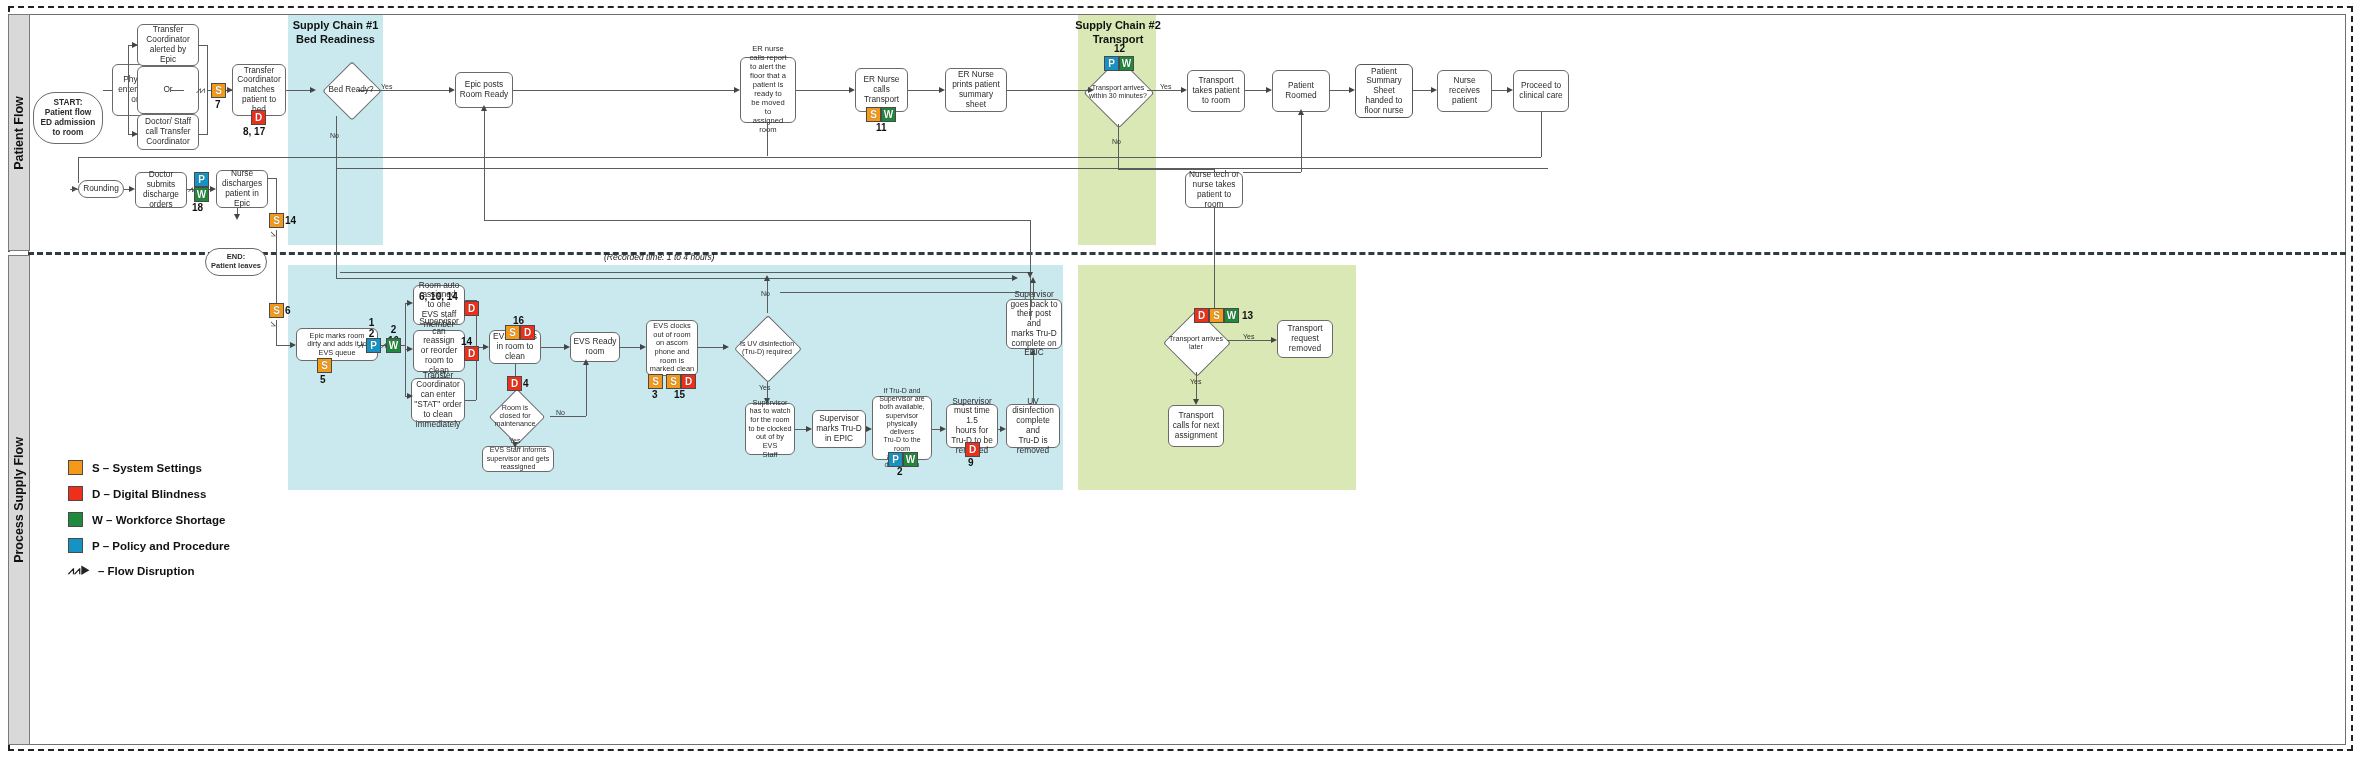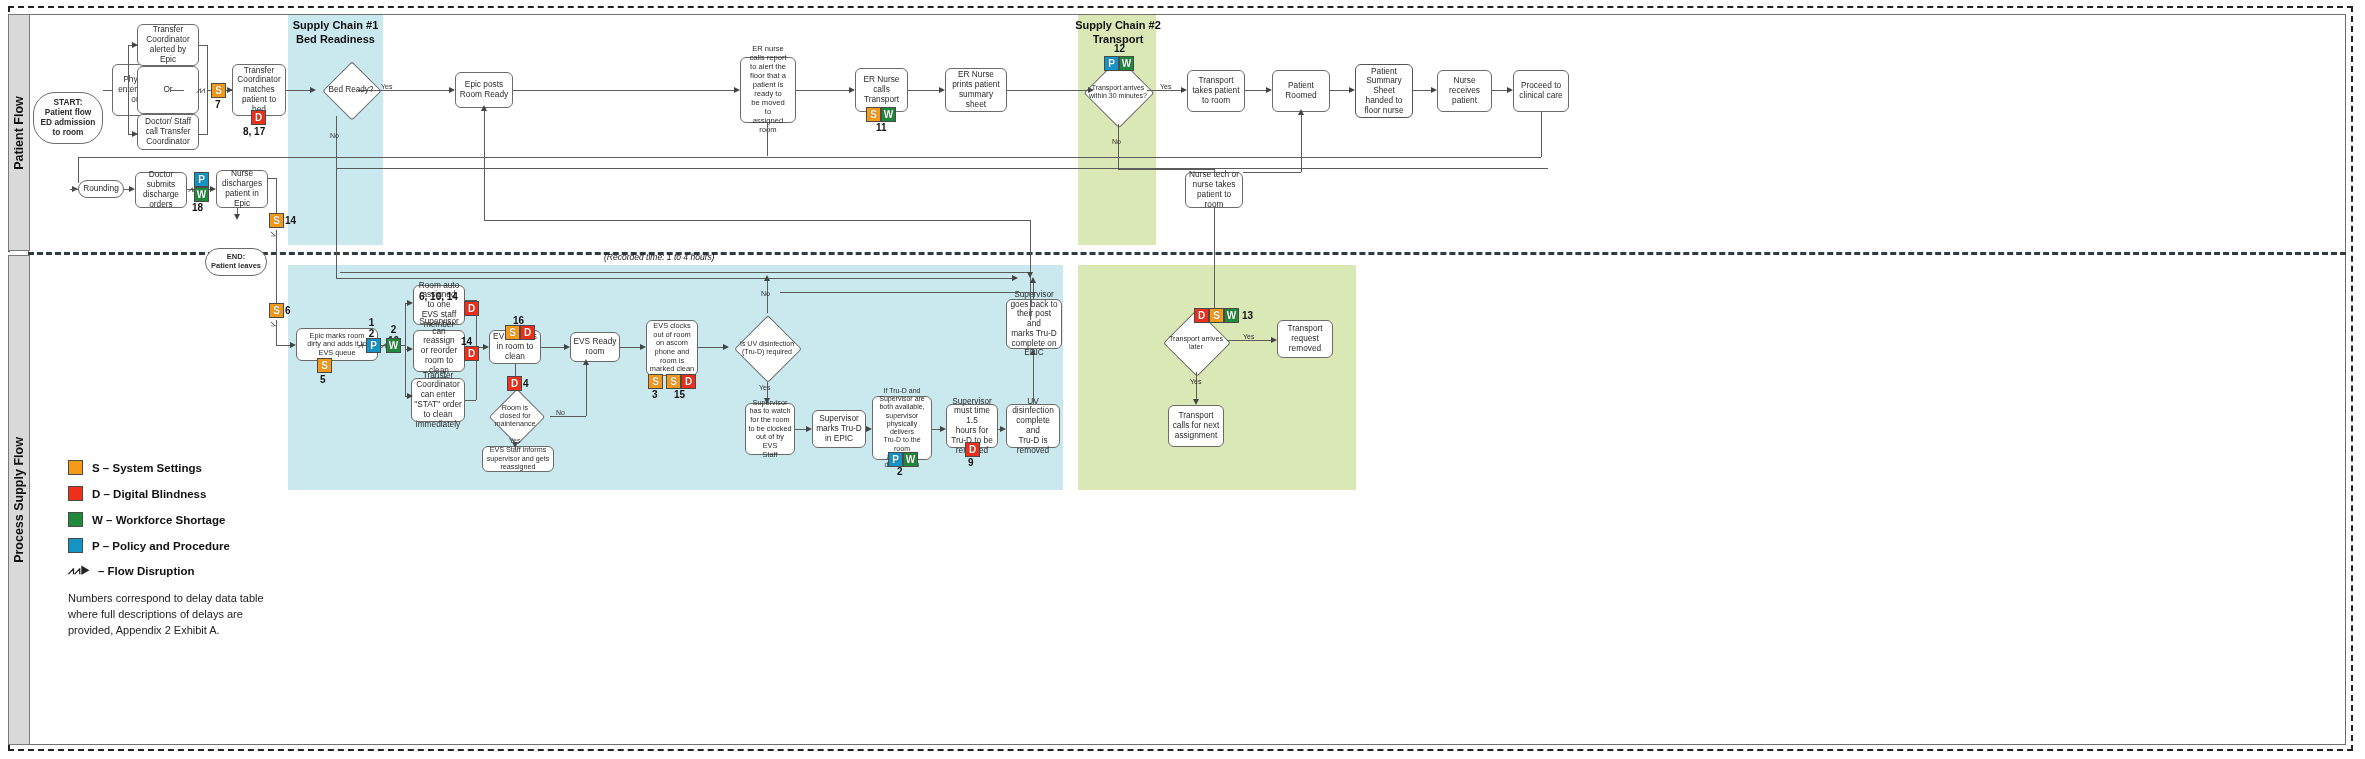--- a/index.html
+++ b/index.html
@@ -544,16 +544,15 @@
       <div class="legend-txt">W – Workforce Shortage</div>
     </div>
     <div class="legend-row">
       <div class="legend-sw" style="background:#1593c4;"></div>
       <div class="legend-txt">P – Policy and Procedure</div>
     </div>
     <div class="legend-row" style="margin-bottom:14px;">
       <div class="legend-squig">⩘⩘▶</div>
       <div class="legend-txt">– Flow Disruption</div>
     </div>
-    <div class="legend-note">Numbers correspond to delay data table where full descriptions of delays are provided, Appendix 2 Exhibit A.</div>
   </div>
 
 </div>
 
 </body></html>

